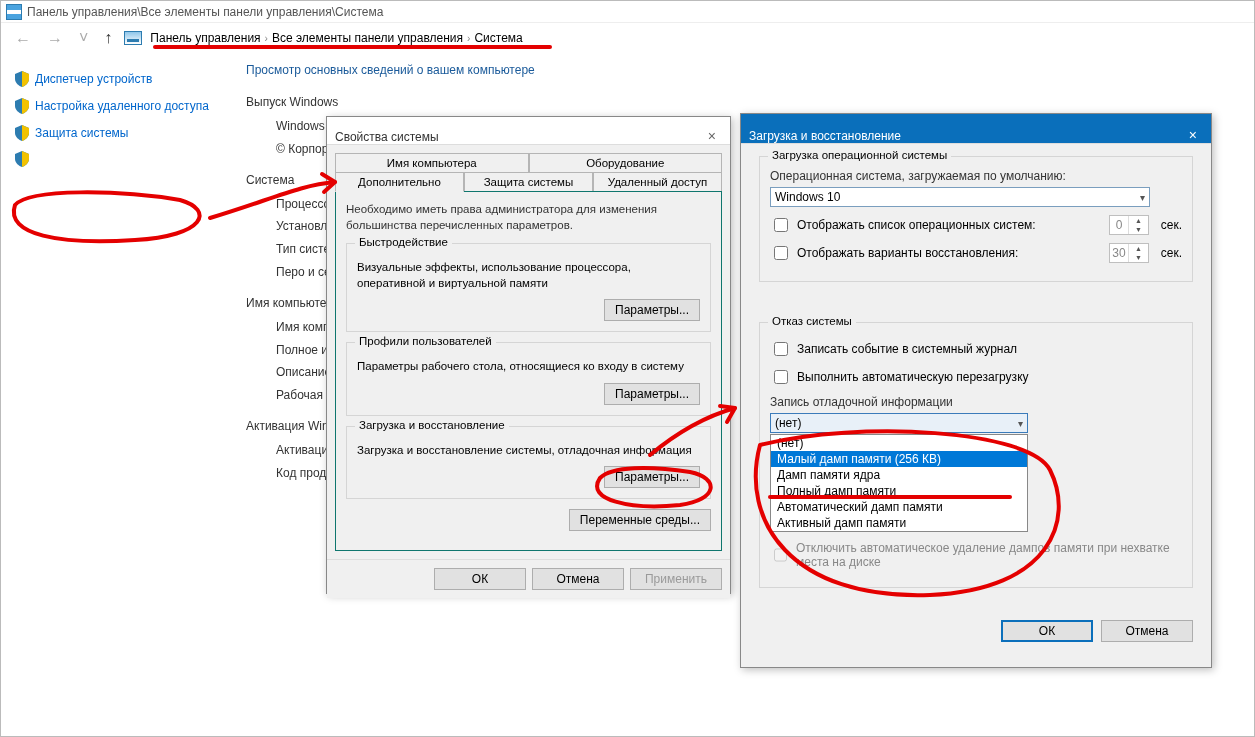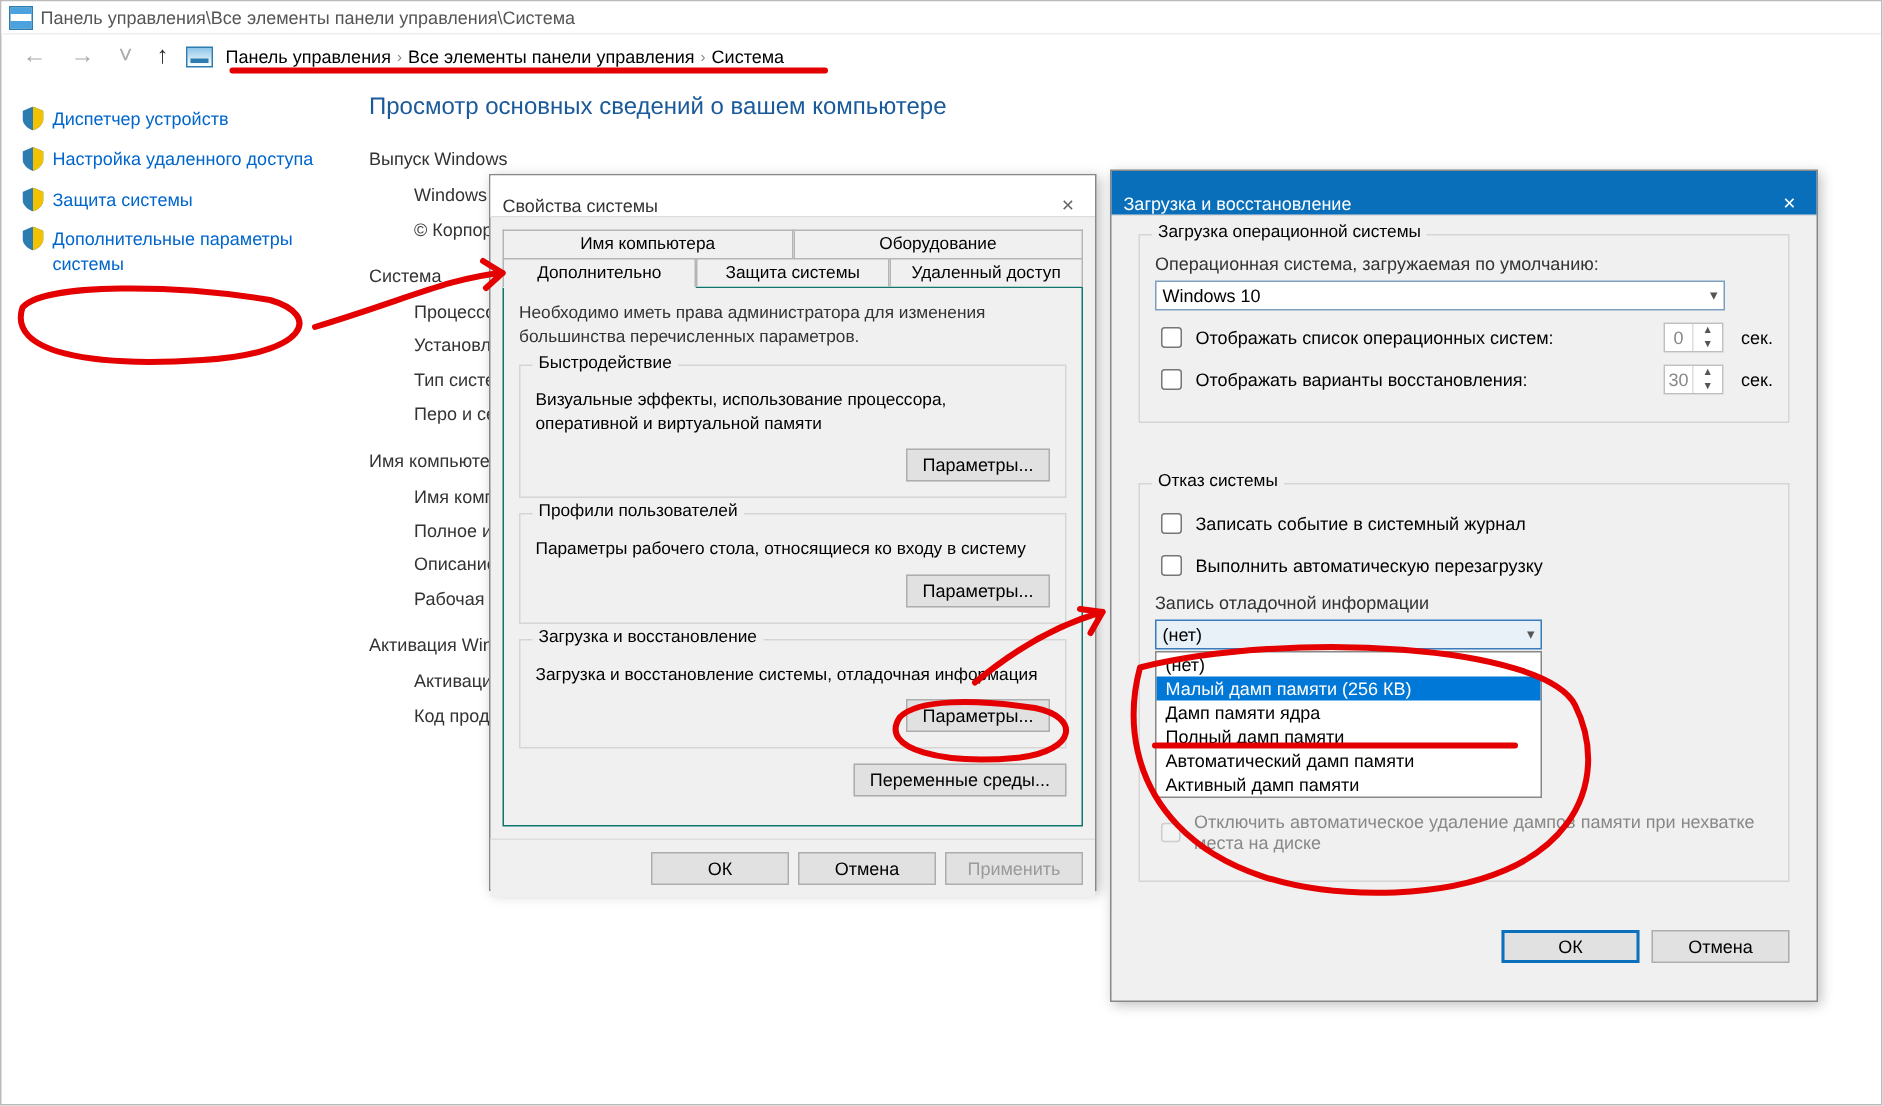--- a/index.html
+++ b/index.html
@@ -27,21 +27,21 @@
   .breadcrumb span.sep { color: #888; font-size: 10px; }
 
   .split { display: flex; height: calc(100% - 52px); }
   .sidebar { width: 225px; padding: 18px 14px; }
   .sidebar a { color: #0066cc; text-decoration: none; display: block; line-height: 1.4; }
   .sidebar .home { margin-bottom: 18px; }
   .sidebar .row { display: flex; align-items: flex-start; gap: 6px; margin-bottom: 10px; }
   .shield { width: 14px; height: 16px; display: inline-block; position: relative; }
   .shield svg { width: 14px; height: 16px; display: block; }
   .content { flex: 1; padding: 10px 20px; }
-  .content h1 { font-size: 16px; font-weight: 400; color: #1a5a9a; margin: 0 0 18px 0; }
+  .content h1 { font-size: 12px; font-weight: 400; color: #1a5a9a; margin: 0 0 18px 0; }
   .section-head { font-size: 12px; color: #333; margin: 12px 0 6px 0; }
   .kv { margin-left: 30px; line-height: 1.9; color: #333; }
 
   
   .dlg { position: absolute; background: #f0f0f0; border: 1px solid #888; box-shadow: 2px 2px 8px rgba(0,0,0,0.25); }
   .dlg1 { left: 326px; top: 116px; width: 405px; height: 478px; }
   .dlg-title { height: 28px; display: flex; align-items: flex-end; padding: 0 8px; font-size: 12px; color: #333; background: #fff; border-bottom: 1px solid #ddd; }
   .dlg-close { margin-left: auto; font-size: 14px; color: #666; padding: 0 6px; }
   .tabs { display: flex; flex-wrap: wrap; margin: 8px 8px 0 8px; }
   .tab { border: 1px solid #b5b5b5; border-bottom: none; background: #f0f0f0; padding: 3px 0; text-align: center; font-size: 11.5px; position: relative; }
@@ -138,21 +138,20 @@
           </span>
         <a href="#">Защита системы</a>
       </div>
       <div class="row">
         <span class="shield">
             <svg viewBox="0 0 14 16">
               <path d="M7 0 L14 3 V8 C14 12 10 15 7 16 C4 15 0 12 0 8 V3 Z" fill="#2d7cb0"></path>
               <path d="M7 0 L14 3 V8 C14 12 10 15 7 16 V0 Z" fill="#f2c200"></path>
             </svg>
           </span>
-        <a href="#">Дополнительные параметры системы</a>
       </div>
     </div>
     <div class="content">
       <h1>Просмотр основных сведений о вашем компьютере</h1>
       <div class="section-head">Выпуск Windows</div>
       <div class="kv">
         <div>Windows 10</div>
         <div>© Корпорац</div>
       </div>
       <div class="section-head">Система</div>

